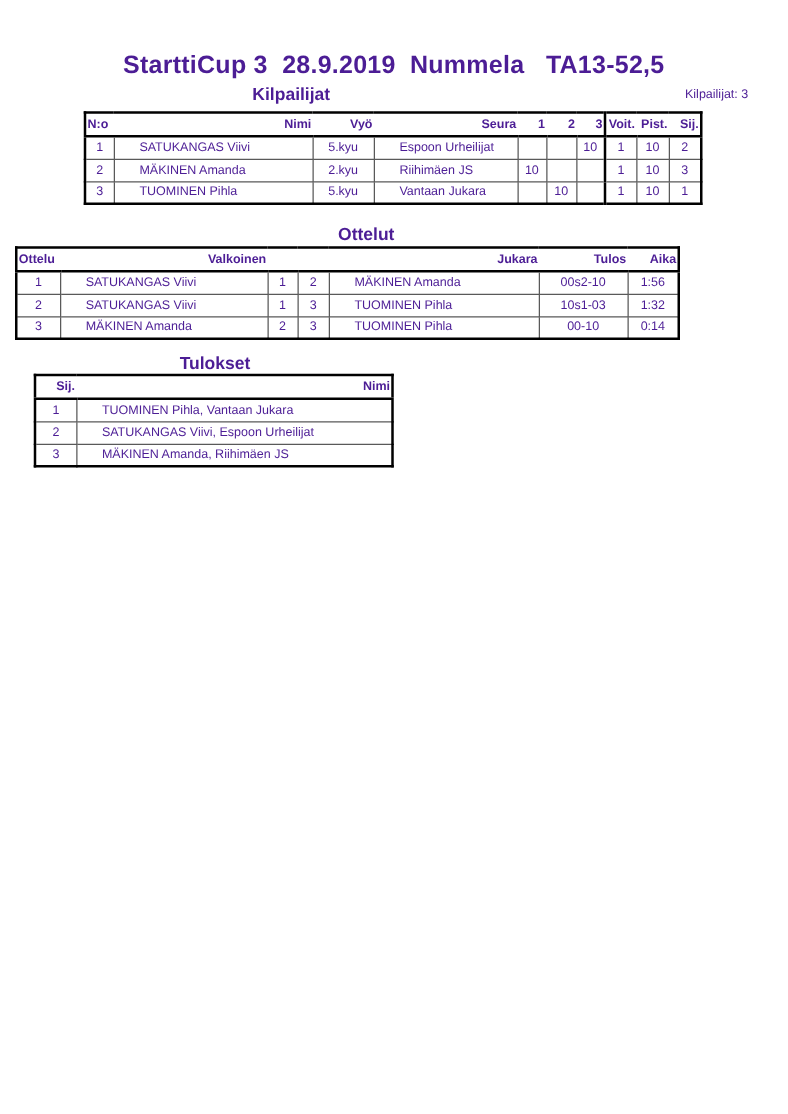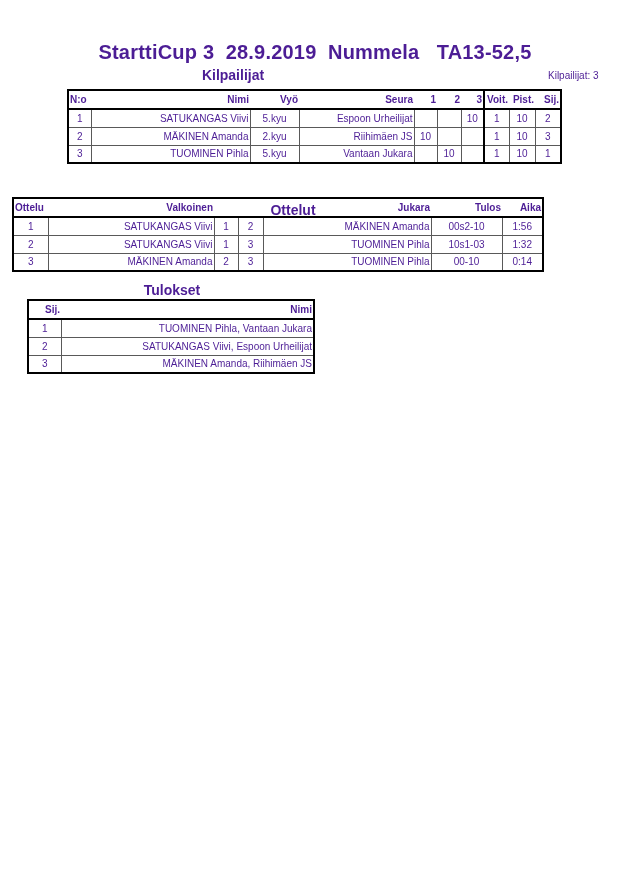--- a/index.html
+++ b/index.html
@@ -25,21 +25,21 @@
     letter-spacing: 0.2px;
   }
   .section-title {
     position: absolute;
     transform: translateX(-50%);
     font-size: 14px;
     font-weight: bold;
     white-space: nowrap;
   }
   .section-title.kilpailijat { top: 67px; left: 233px; }
-  .section-title.ottelut    { top: 179px; left: 293px; margin-top: 23px; }
+  .section-title.ottelut    { top: 179px; left: 293px; }
   .section-title.tulokset   { top: 282px; left: 172px; }
   .count-label {
     position: absolute;
     top: 70px;
     left: 548px;
     font-size: 10px;
     white-space: nowrap;
   }
   table {
     position: absolute;
@@ -62,21 +62,21 @@
     overflow: hidden;
   }
   td {
     border: 1px solid #595959;
     text-align: center;
     padding: 0 1px;
     white-space: nowrap;
     overflow: hidden;
   }
   th.hleft { text-align: left; padding-left: 1px; }
-  td.left  { text-align: right; padding-left: 6px; }
+  td.left  { text-align: left; padding-left: 20px; }
   .thick-left { border-left: 2px solid #000000 !important; }
 </style>
 </head>
 <body>
 
 <div class="page">
 
   <div class="page-title">StarttiCup 3  28.9.2019  Nummela   TA13-52,5</div>
 
   <div class="section-title kilpailijat">Kilpailijat</div>

